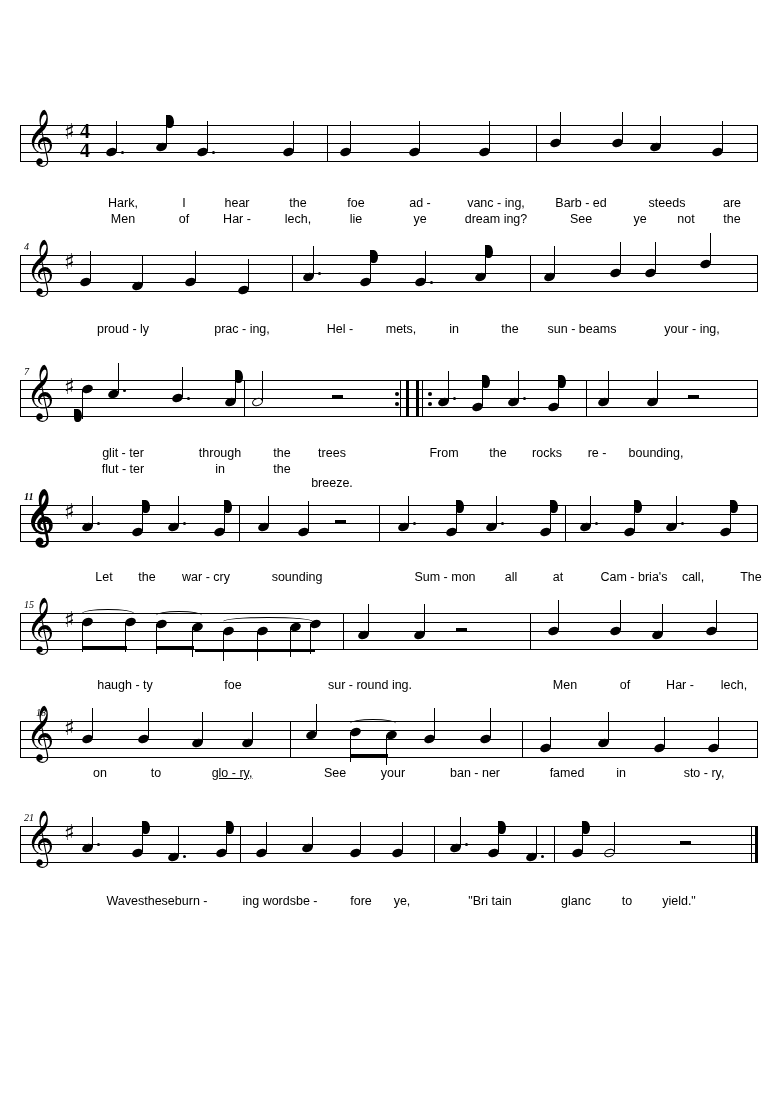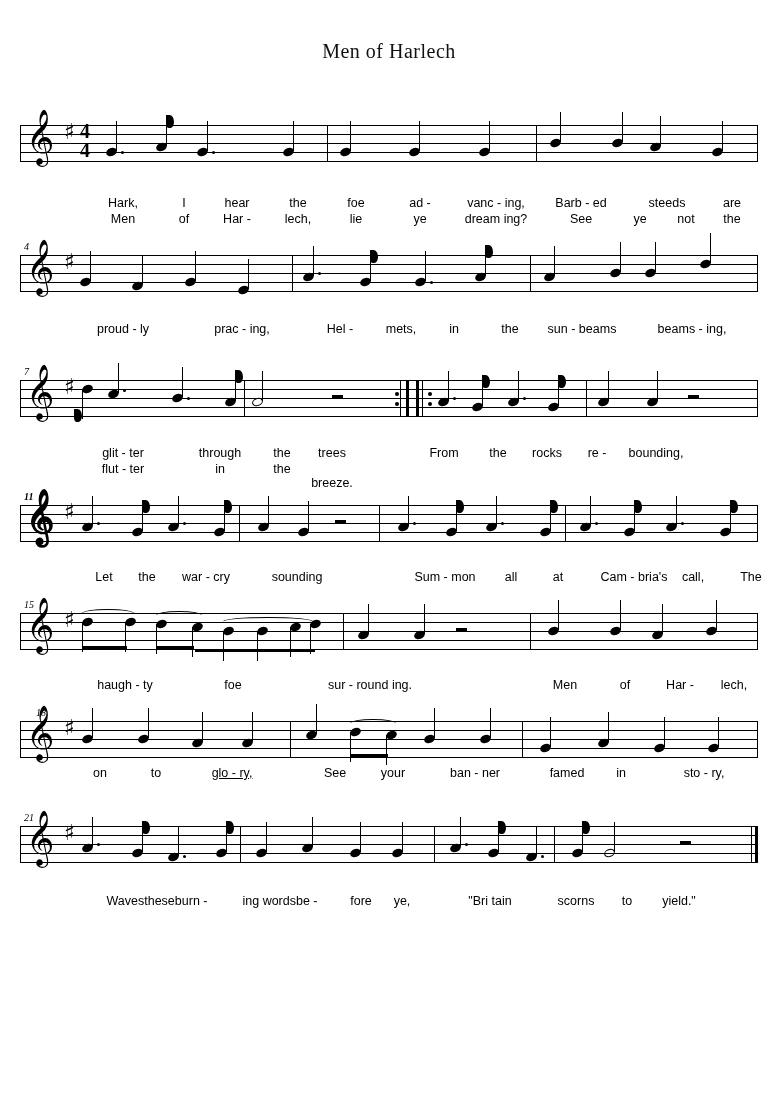--- a/index.html
+++ b/index.html
@@ -182,21 +182,20 @@
     position: absolute;
     white-space: pre;
     transform: translateX(-50%);
   }
 </style>
 </head>
 <body>
 
 <div class="sheet">
 
-  <div class="title">Men of Harlech</div>
 
   <div class="system" style="top:125px;">
     <div class="staff">
       <div class="line l0"></div>
       <div class="line l1"></div>
       <div class="line l2"></div>
       <div class="line l3"></div>
       <div class="line l4"></div>
 
       <div class="bar start-left"></div>
@@ -361,21 +360,21 @@
   </div>
 
   <div class="lyric-row" style="top:322px;">
     <span class="lyric" style="left:103px;">proud - ly</span>
     <span class="lyric" style="left:222px;">prac - ing,</span>
     <span class="lyric" style="left:320px;">Hel -</span>
     <span class="lyric" style="left:381px;">mets,</span>
     <span class="lyric" style="left:434px;">in</span>
     <span class="lyric" style="left:490px;">the</span>
     <span class="lyric" style="left:562px;">sun - beams</span>
-    <span class="lyric" style="left:672px;">beams - ing,</span>
+    <span class="lyric" style="left:672px;">your - ing,</span>
   </div>
 
   <div class="system" style="top:380px;">
     <div class="staff">
       <div class="measnum" style="left:4px;">7</div>
       <div class="line l0"></div>
       <div class="line l1"></div>
       <div class="line l2"></div>
       <div class="line l3"></div>
       <div class="line l4"></div>
@@ -840,18 +839,18 @@
       <div class="bar thick" style="right:0px;"></div>
     </div>
   </div>
 
   <div class="lyric-row" style="top:894px;">
     <span class="lyric" style="left:137px;">Wavestheseburn -</span>
     <span class="lyric" style="left:260px;">ing wordsbe -</span>
     <span class="lyric" style="left:341px;">fore</span>
     <span class="lyric" style="left:382px;">ye,</span>
     <span class="lyric" style="left:470px;">"Bri tain</span>
-    <span class="lyric" style="left:556px;">scorns</span>
+    <span class="lyric" style="left:556px;">glanc</span>
     <span class="lyric" style="left:607px;">to</span>
     <span class="lyric" style="left:659px;">yield."</span>
   </div>
 
 </div>
 
 </body></html>

